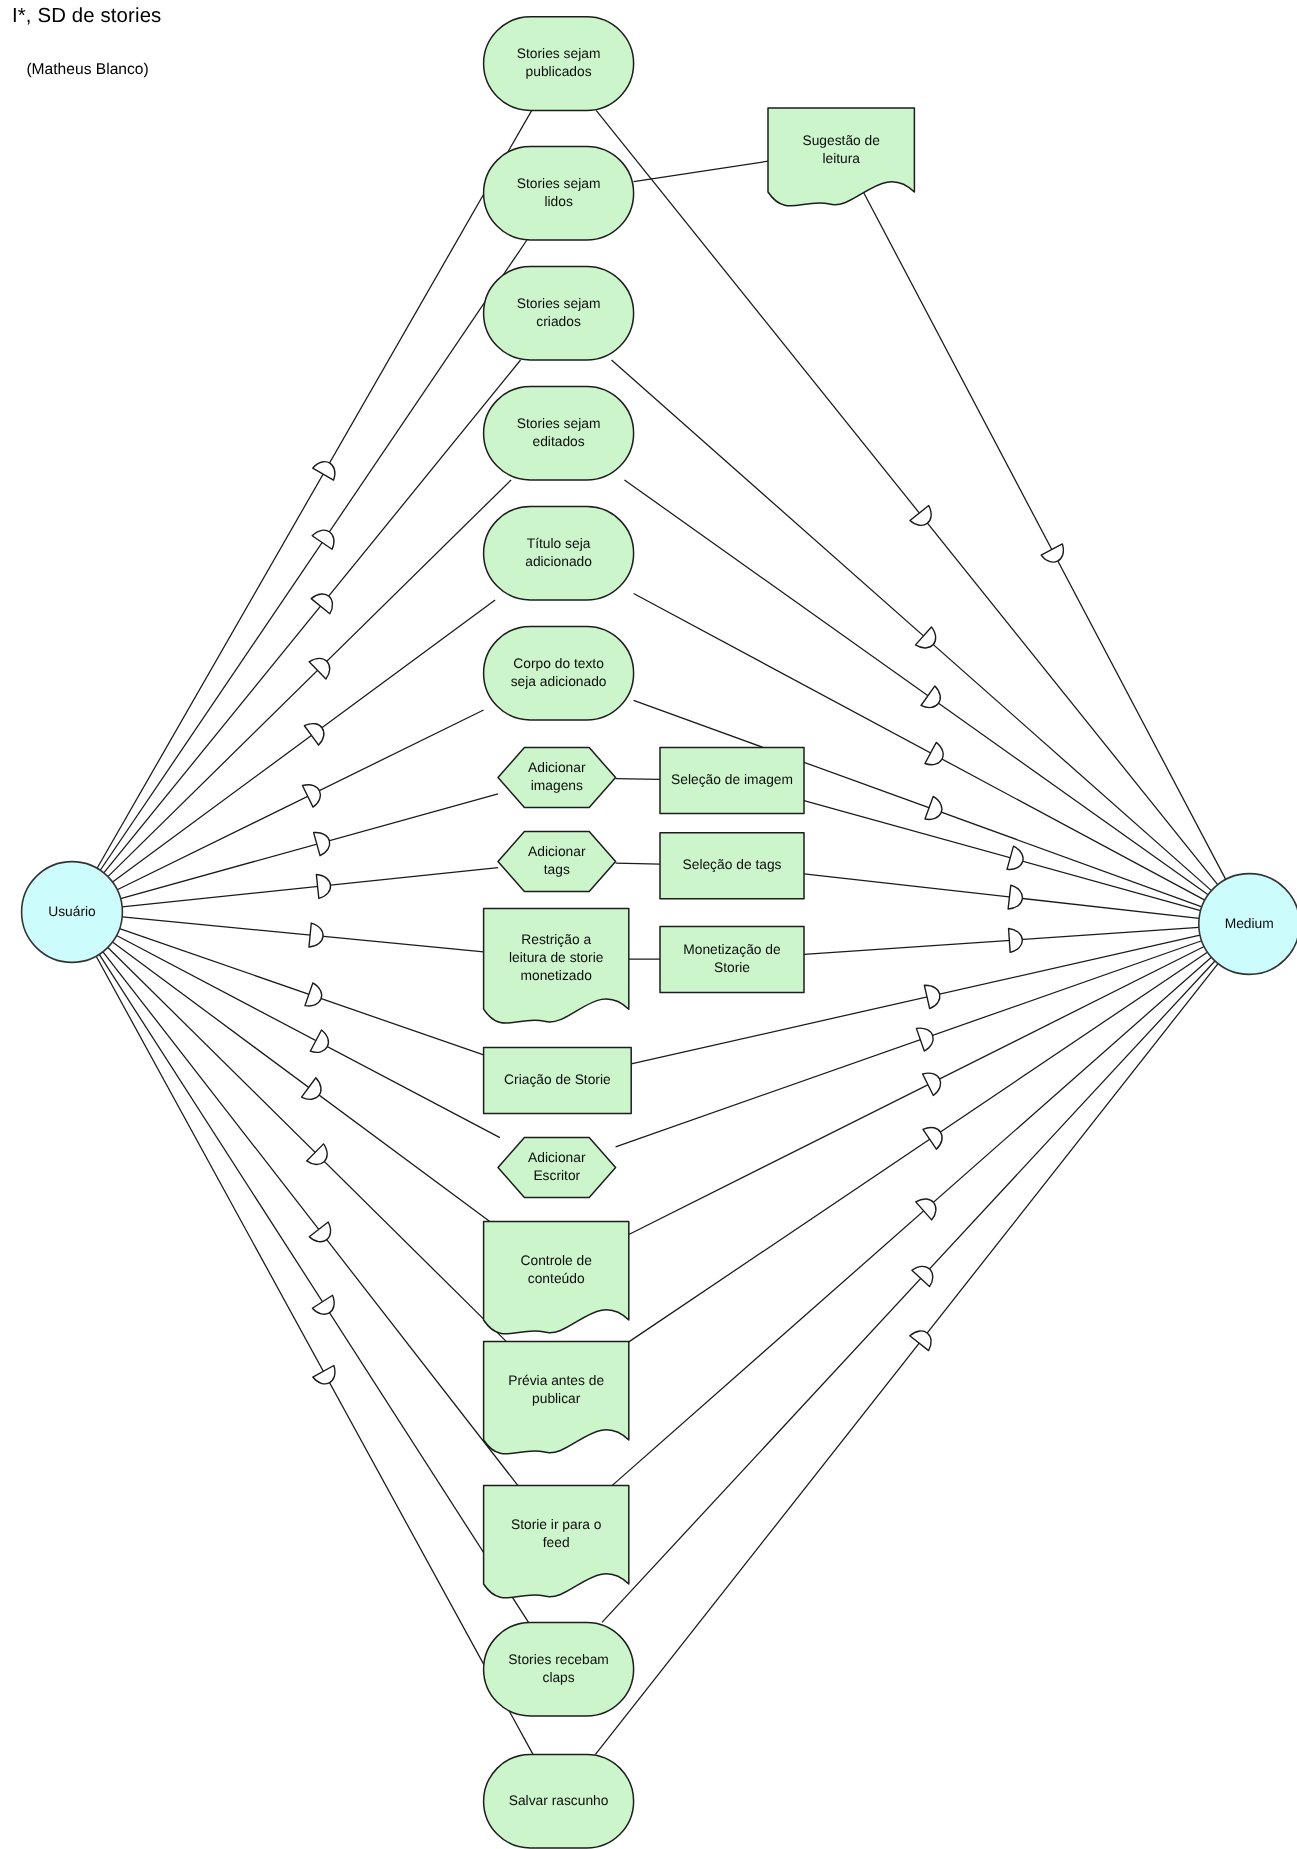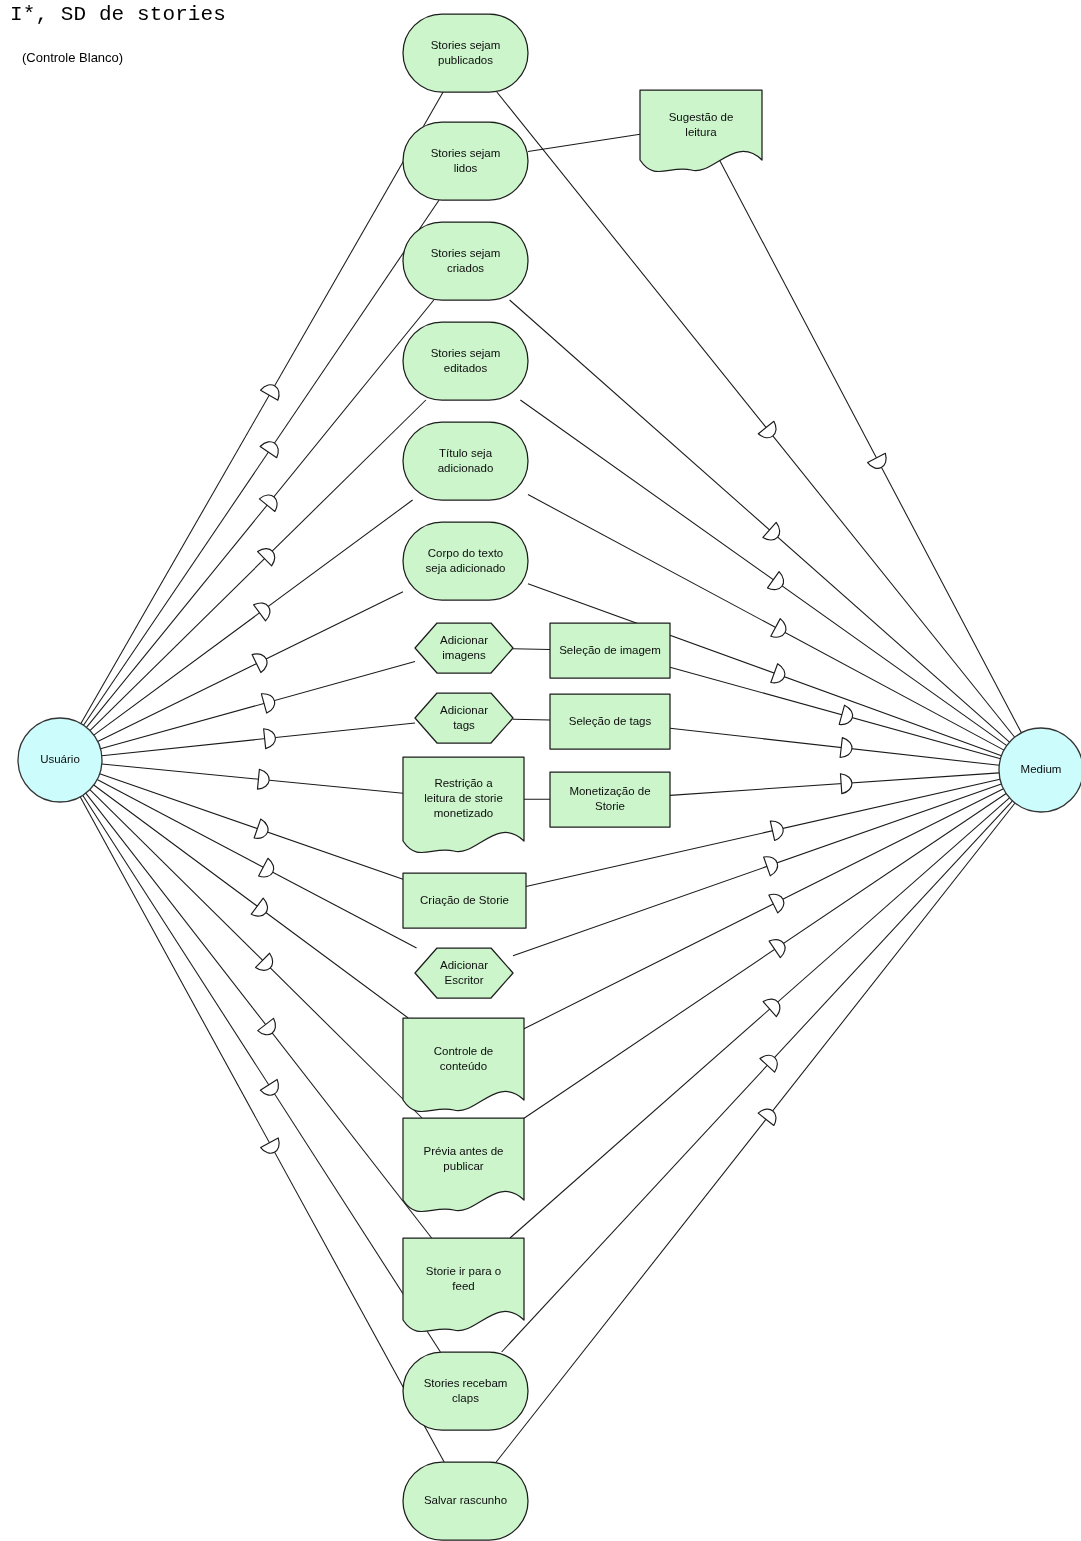--- a/index.html
+++ b/index.html
@@ -2,32 +2,32 @@
 <html><head>
 <meta charset="utf-8">
 <title>i* SD Diagram</title>
 <style>
   html,body{margin:0;padding:0;background:#ffffff;}
   body{font-family:"Liberation Sans","DejaVu Sans",sans-serif;}
   #canvas{position:relative;width:1081px;height:1541px;background:#ffffff;overflow:hidden;}
   #diagram{position:absolute;left:0;top:0;width:1081px;height:1541px;}
   .node-label{font-family:"Liberation Sans","DejaVu Sans",sans-serif;font-size:11.5px;fill:#0d0d0d;text-anchor:middle;dominant-baseline:middle;}
   .actor-label{font-family:"Liberation Sans","DejaVu Sans",sans-serif;font-size:11.5px;fill:#0d0d0d;text-anchor:middle;dominant-baseline:middle;}
-  .title-text{position:absolute;left:10px;top:3px;font-size:21px;color:#000;letter-spacing:.1px;font-family:Liberation Mono, monospace;}
+  .title-text{position:absolute;left:10px;top:3px;font-size:17px;color:#000;letter-spacing:.1px;}
   .subtitle-text{position:absolute;left:22px;top:50px;font-size:13px;color:#000;}
   .link{stroke:#1a1a1a;stroke-width:1.05;fill:none;}
   .shape{stroke:#1d1d1d;stroke-width:1.25;}
 </style>
 </head>
 <body>
 
 <div id="canvas">
 
   <div class="title-text">I*, SD de stories</div>
-  <div class="subtitle-text">(Controle Blanco)</div>
+  <div class="subtitle-text">(Matheus Blanco)</div>
 
   <svg id="diagram" viewBox="0 0 1081 1541">
     <g id="links-layer">
         <g>
           <line x1="80.89607919820034" y1="723.5671319528295" x2="443.13154172560115" y2="92" stroke="#1a1a1a" stroke-width="1.05" class="link"></line>
           <g transform="translate(269.2585197124488,395.1522233373582) rotate(-60.163564118847574)">
             <path d="M 0 -10 L 0 10 C 13.8 7.800000000000001, 15 -7, 0 -10 Z" fill="#ffffff" stroke="#1a1a1a" stroke-width="1.15" stroke-linejoin="round"></path>
           </g>
         </g>
         <g>

